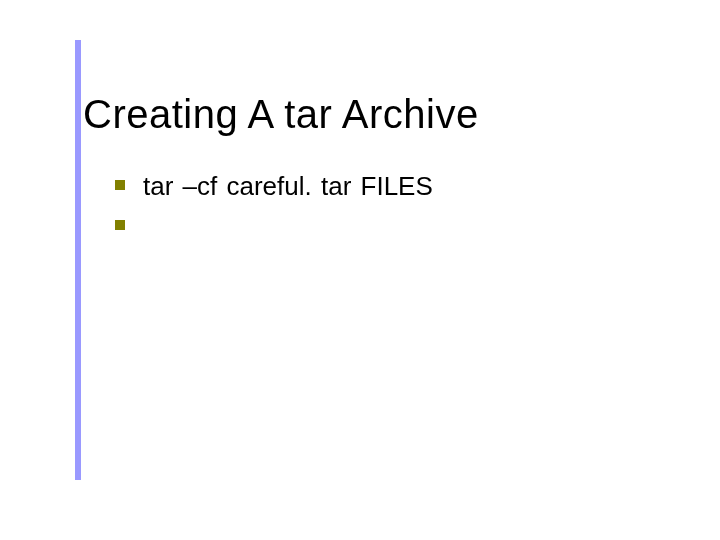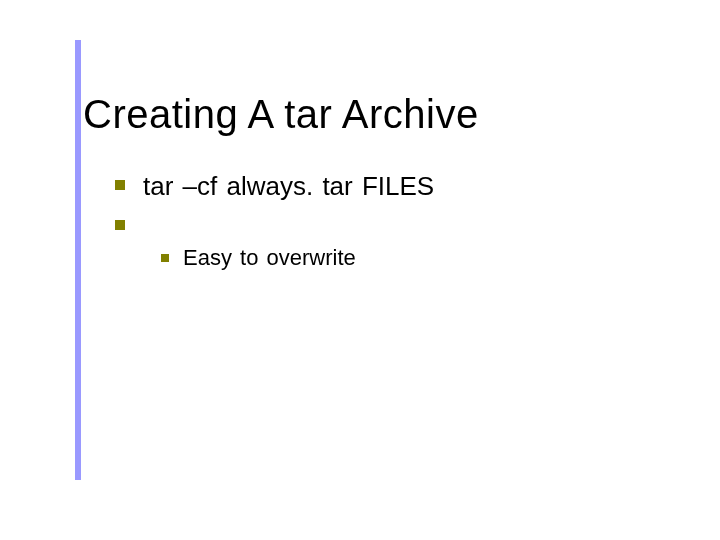--- a/index.html
+++ b/index.html
@@ -80,29 +80,23 @@
 
 <div class="slide">
   <div class="accent-bar"></div>
 
   <div class="title">Creating A tar Archive</div>
 
   <div class="body">
 
     <div class="bullet-row">
       <div class="bullet-square"></div>
-      <div class="bullet-text">tar –cf always. tar FILES</div>
+      <div class="bullet-text">tar –cf careful. tar FILES</div>
     </div>
 
     <div class="bullet-row">
       <div class="bullet-square"></div>
     </div>
 
 
-    <div class="sub">
-      <div class="bullet-row">
-        <div class="bullet-square"></div>
-        <div class="bullet-text">Easy to overwrite</div>
-      </div>
-    </div>
 
   </div>
 </div>
 
 </body></html>

